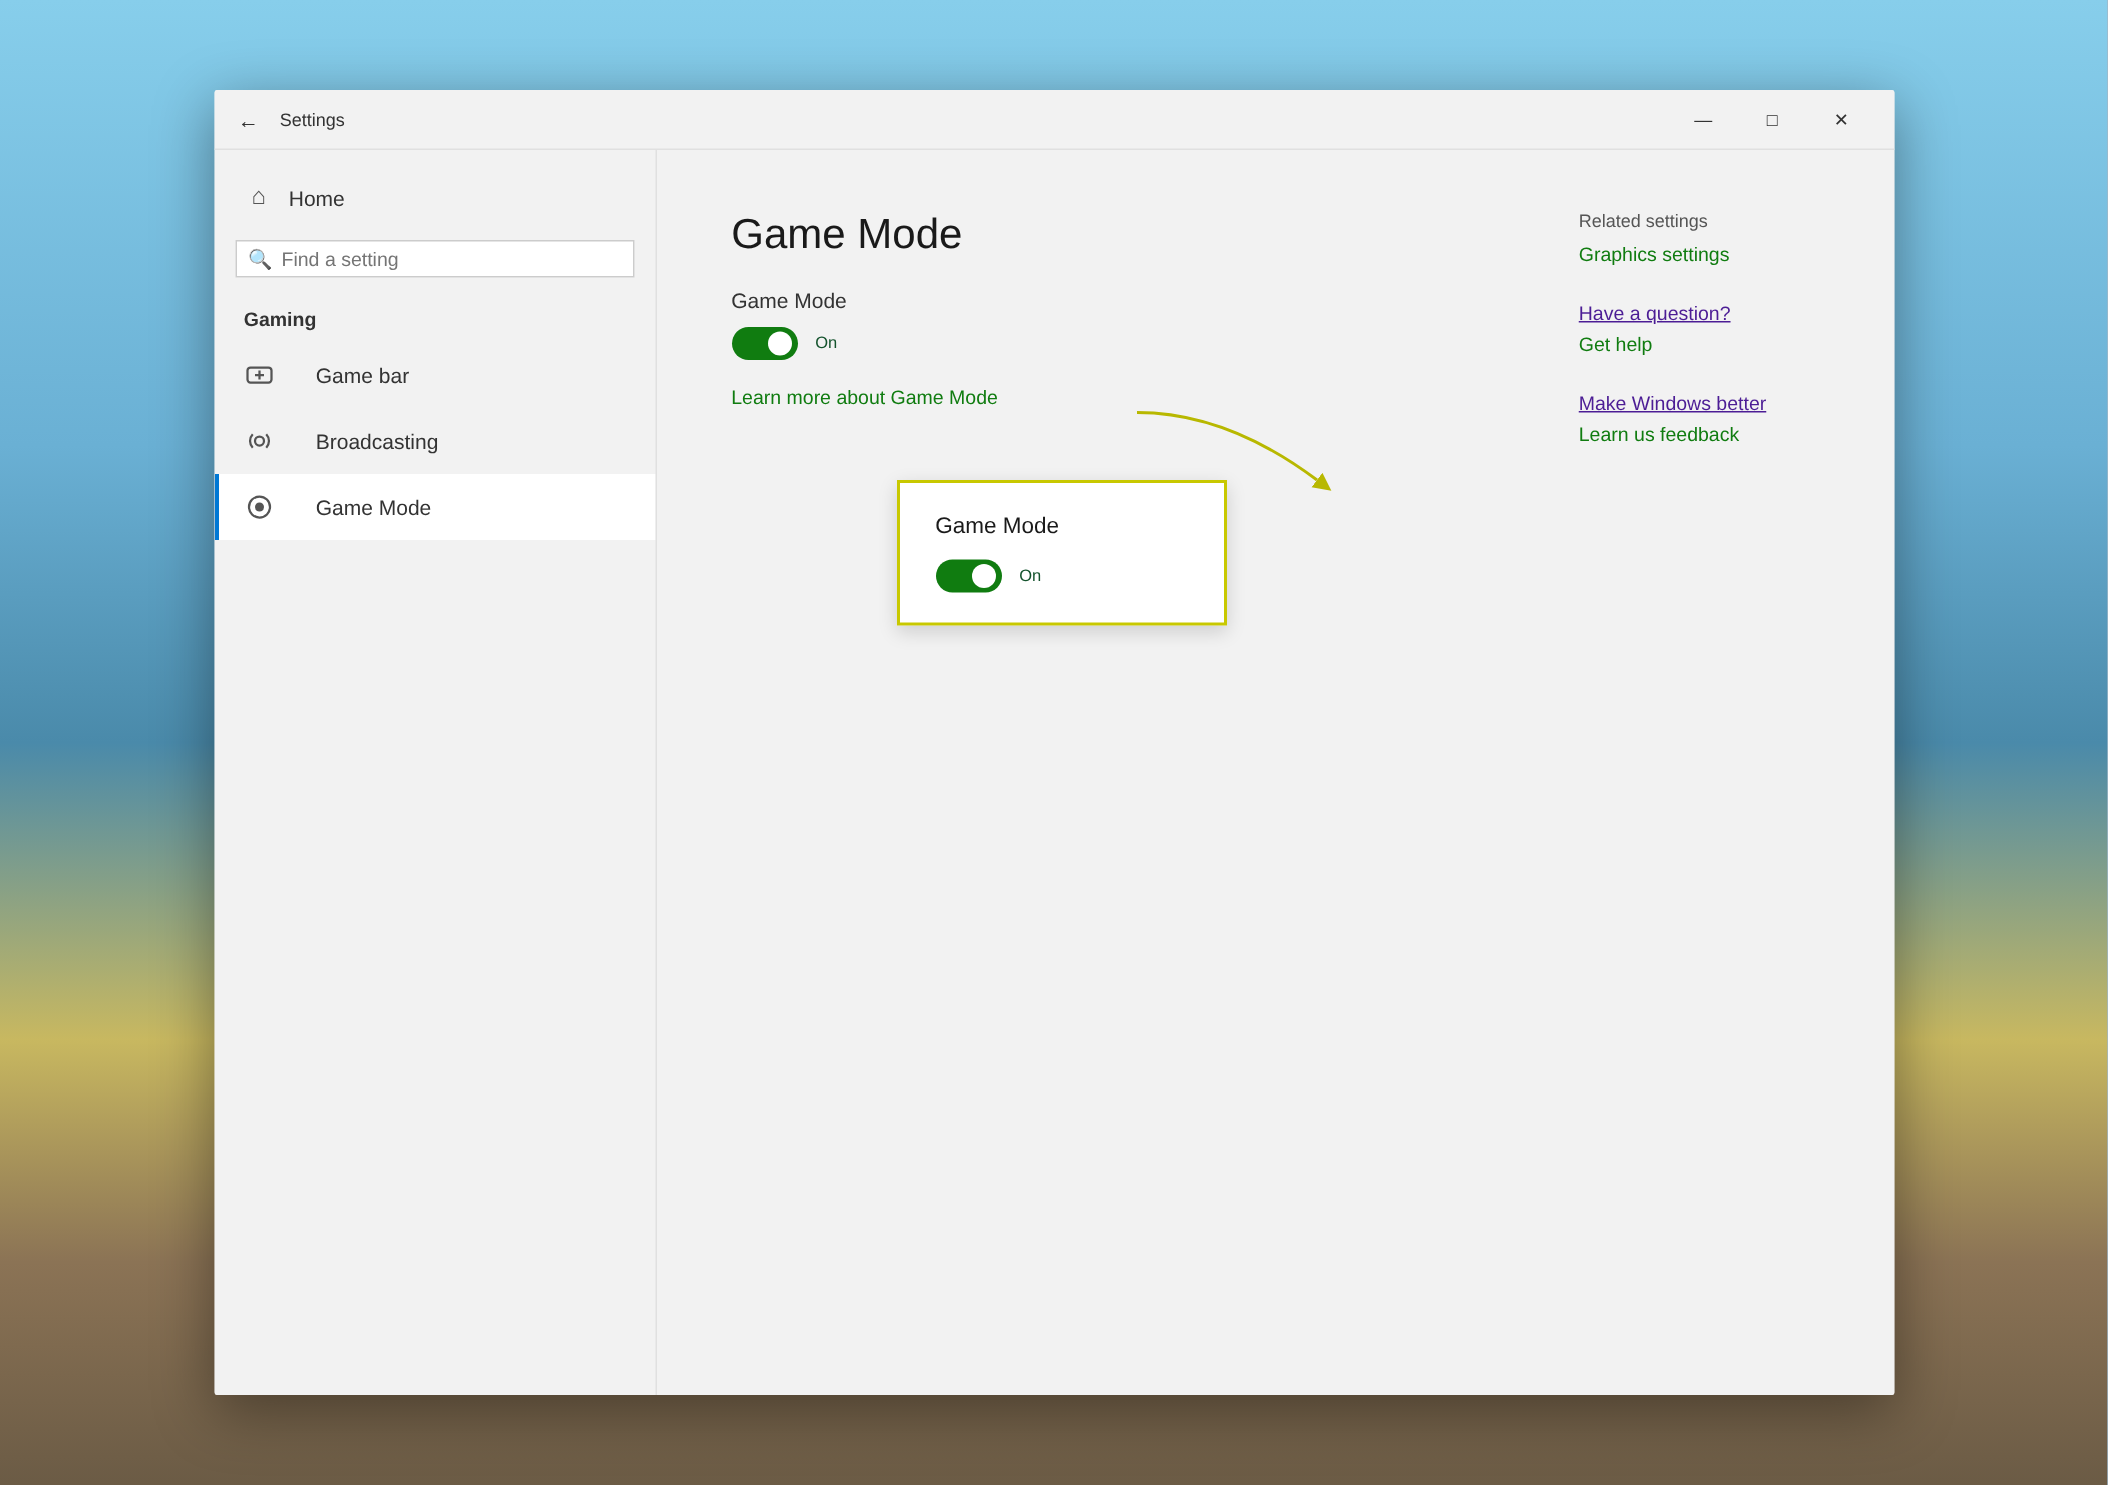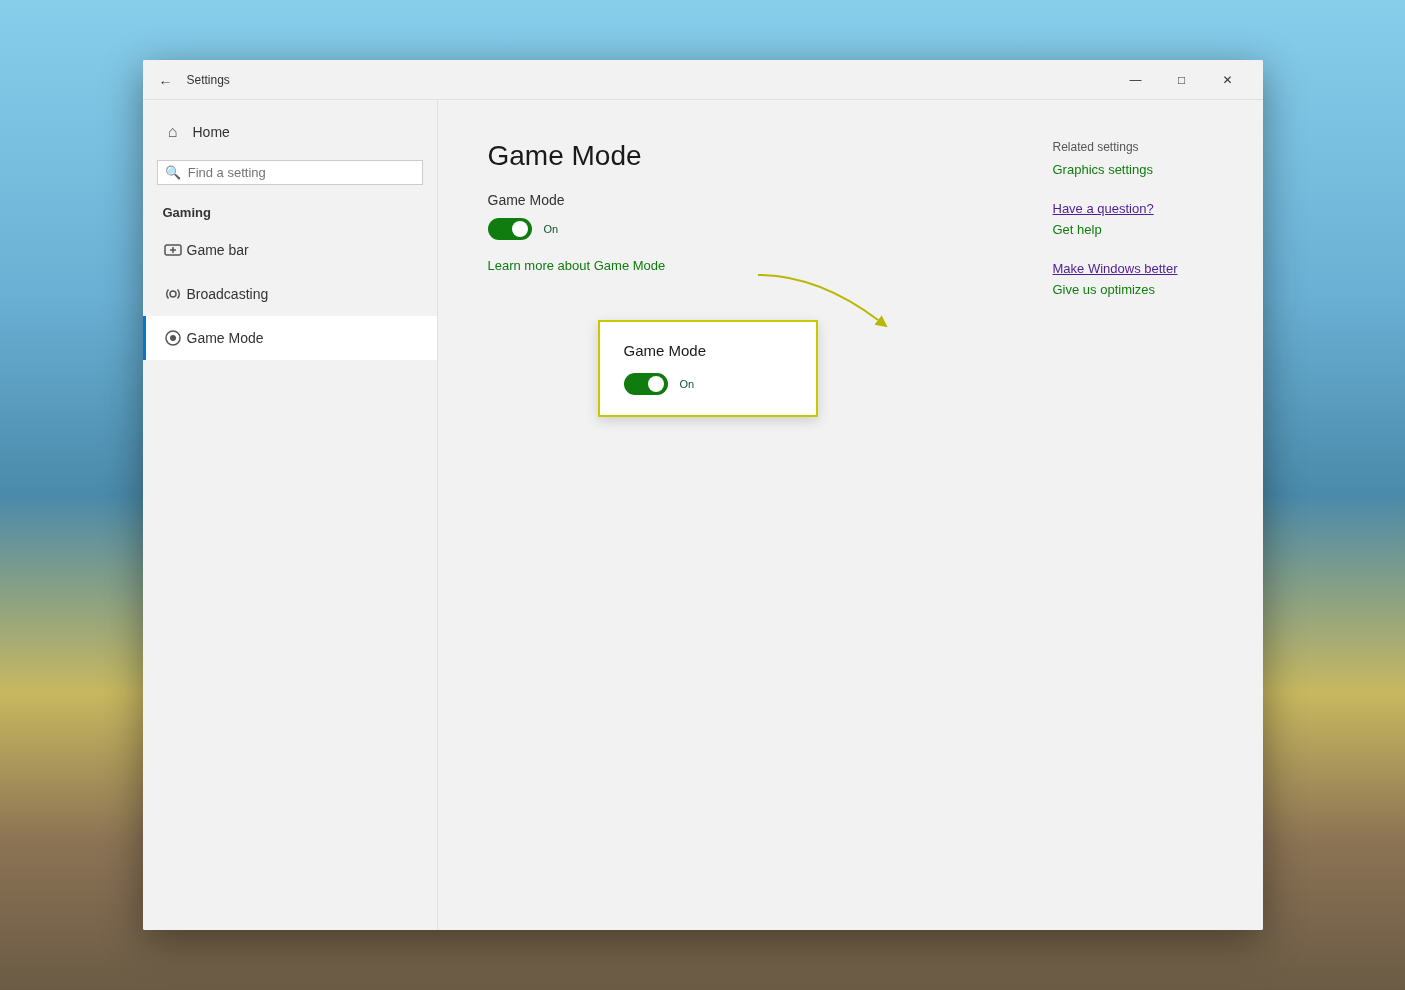--- a/index.html
+++ b/index.html
@@ -134,21 +134,21 @@
     .sidebar-section-label {
       font-size: 13px;
       font-weight: 600;
       color: #333;
       padding: 12px 20px 8px;
     }
 
     .sidebar-item {
       display: flex;
       align-items: center;
-      gap: 4px;
+      gap: 28px;
       padding: 12px 20px;
       cursor: pointer;
       font-size: 14px;
       color: #333;
       position: relative;
     }
     .sidebar-item.active {
       background: white;
       border-left: 3px solid #0078d4;
       padding-left: 17px;
@@ -419,19 +419,19 @@
         <a class="related-link">Graphics settings</a>
       </div>
 
       <div class="related-section">
         <p class="related-section-title">Have a question?</p>
         <a class="related-link">Get help</a>
       </div>
 
       <div class="related-section">
         <p class="related-section-title">Make Windows better</p>
-        <a class="related-link">Give us optimizes</a>
+        <a class="related-link">Learn us feedback</a>
       </div>
 
     </div>
 
   </div>
 </div>
 
 </body></html>

